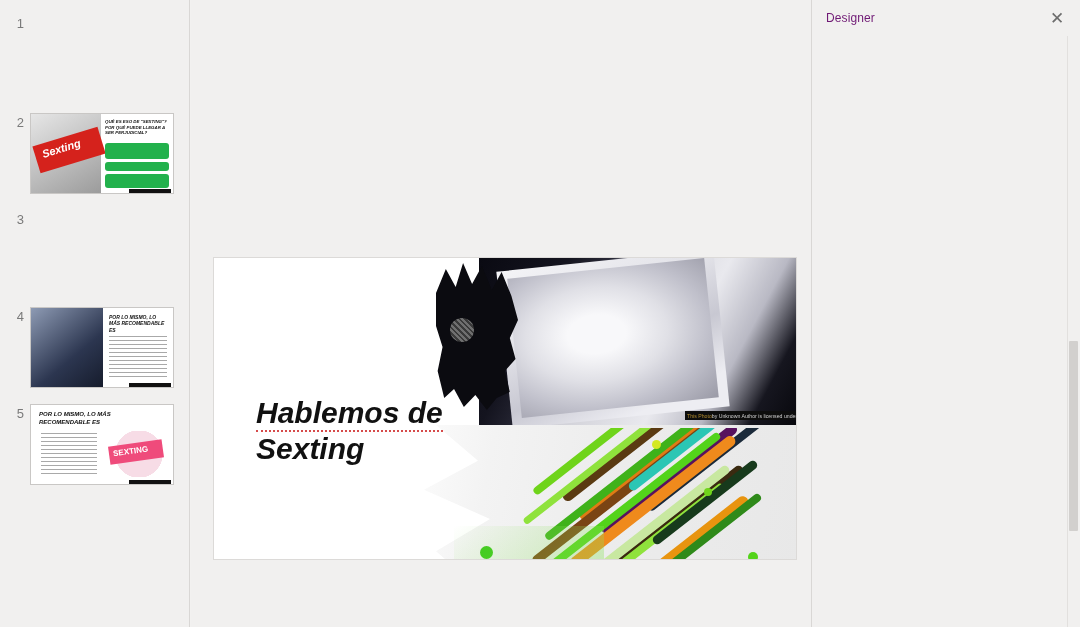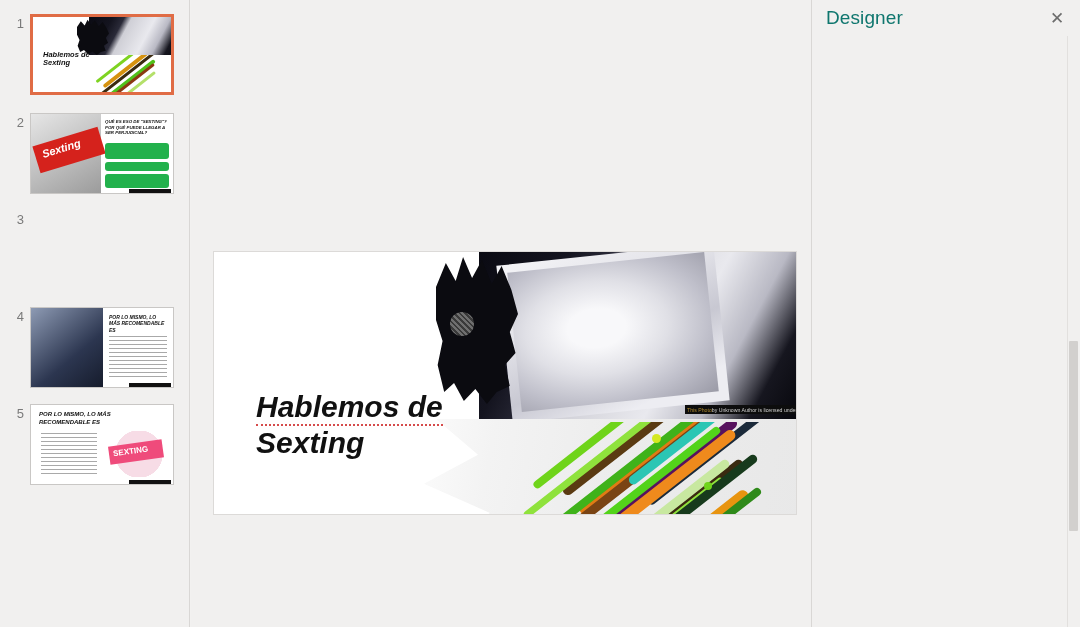--- a/index.html
+++ b/index.html
@@ -55,35 +55,35 @@
     display: flex; align-items: center; overflow: hidden; white-space: nowrap;
   }
   .attrib-bar .lk { color: #b08a2e; }
 
   
   #canvas-area {
     position: absolute; left: 191px; top: 0; right: 269px; height: 627px;
     background: #f1f0ef;
   }
   #main-slide {
-    position: absolute; left: 22px; top: 251px; width: 584px; height: 264px;
+    position: absolute; left: 22px; top: 257px; width: 584px; height: 303px;
     background: #ffffff; border: 1px solid #dcdad8; overflow: hidden;
   }
 
   
   #designer {
     position: absolute; right: 0; top: 0; width: 269px; height: 627px;
     background: #f1f0ef; border-left: 1px solid #d9d7d5;
   }
   #designer-head {
     position: absolute; left: 0; top: 0; width: 269px; height: 36px;
     display: flex; align-items: center;
   }
   #designer-title {
-    font-size: 19px; color: #0f766e; padding-left: 14px; letter-spacing: .1px;
+    font-size: 12px; color: #701a75; padding-left: 14px; letter-spacing: .1px;
   }
   #designer-close {
     position: absolute; right: 10px; top: 6px; width: 26px; height: 24px;
     display: flex; align-items: center; justify-content: center;
     color: #6d6d6d; font-size: 17px; cursor: pointer; background: transparent;
     border: none; line-height: 1;
   }
 
   
   #dz-scroll-track {
@@ -97,34 +97,20 @@
 </style>
 </head>
 <body>
 
 <div id="app">
 
   <div id="thumb-rail">
 
     <div class="thumb-row" style="top:14px;">
       <div class="thumb-num">1</div>
-      <div class="thumb-box selected">
-        <div class="sl-white"></div>
-        <div class="photo-blk" style="left:56px;top:0;width:88px;height:38px;"></div>
-        <div class="ink-splat" style="left:44px;top:2px;width:32px;height:36px;"></div>
-        <div class="stripes" style="left:62px;top:38px;width:82px;height:40px;">
-          <i style="left:-6px;top:4px;width:70px;height:3px;background:#7ed321;"></i>
-          <i style="left:2px;top:10px;width:64px;height:4px;background:#d6920f;"></i>
-          <i style="left:-2px;top:16px;width:72px;height:3px;background:#3a2a10;"></i>
-          <i style="left:6px;top:22px;width:60px;height:4px;background:#51c11a;"></i>
-          <i style="left:0px;top:28px;width:66px;height:3px;background:#8a3a12;"></i>
-          <i style="left:10px;top:33px;width:56px;height:3px;background:#b4e06a;"></i>
-        </div>
-        <div class="sl-title" style="left:10px;top:34px;font-size:7.5px;width:60px;">Hablemos de Sexting</div>
-      </div>
     </div>
 
     <div class="thumb-row" style="top:113px;">
       <div class="thumb-num">2</div>
       <div class="thumb-box">
         <div class="sl-white"></div>
         <div style="position:absolute;left:0;top:0;width:70px;height:81px;background:linear-gradient(150deg,#e6e6e6,#bdbdbd 55%,#9a9a9a);"></div>
         <div style="position:absolute;left:4px;top:22px;width:68px;height:28px;background:#d5221c;transform:rotate(-17deg);"></div>
         <div style="position:absolute;left:10px;top:26px;width:56px;height:12px;transform:rotate(-17deg);color:#fff;font-size:11px;font-weight:700;font-style:italic;font-family:'Liberation Sans',sans-serif;">Sexting</div>
         <div class="sl-title" style="left:74px;top:5px;font-size:4.4px;width:64px;line-height:1.25;">QUÉ ES ESO DE "SEXTING"? POR QUÉ PUEDE LLEGAR A SER PERJUDICIAL?</div>

